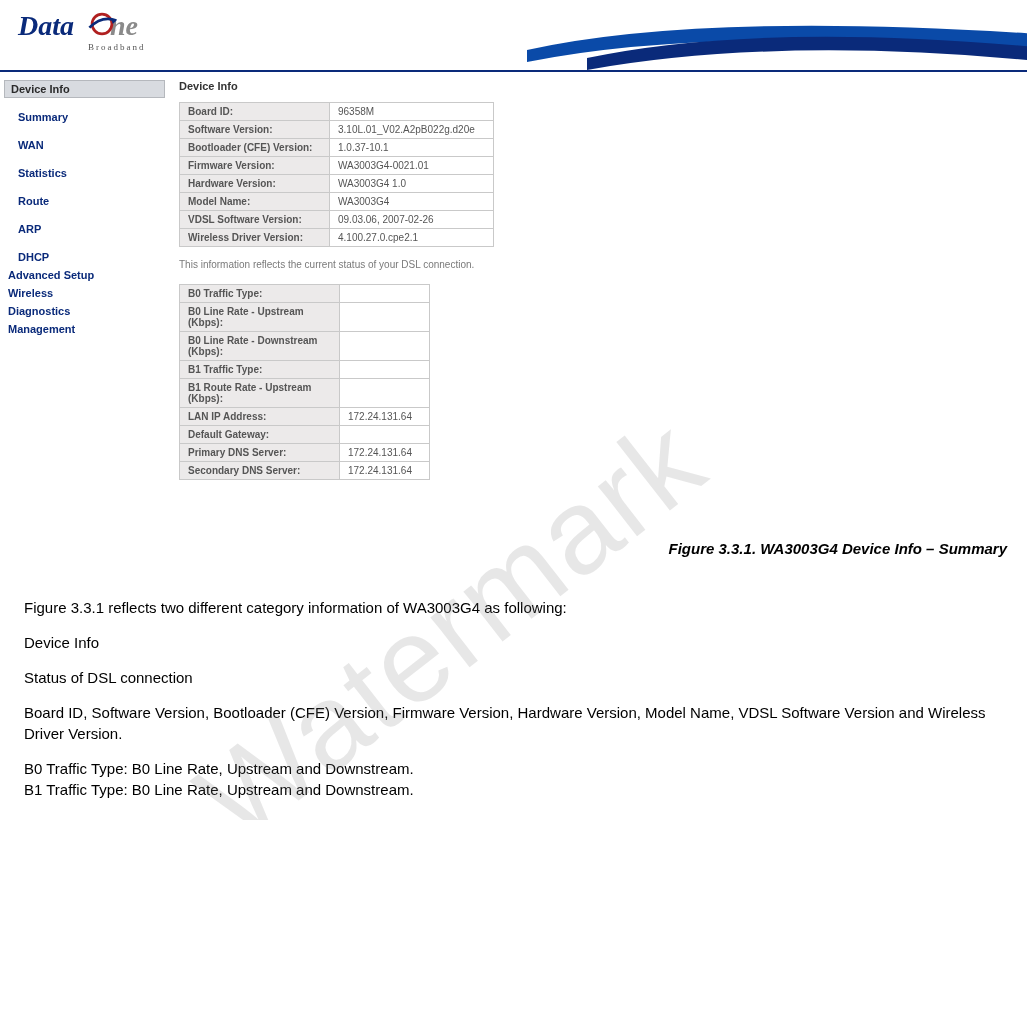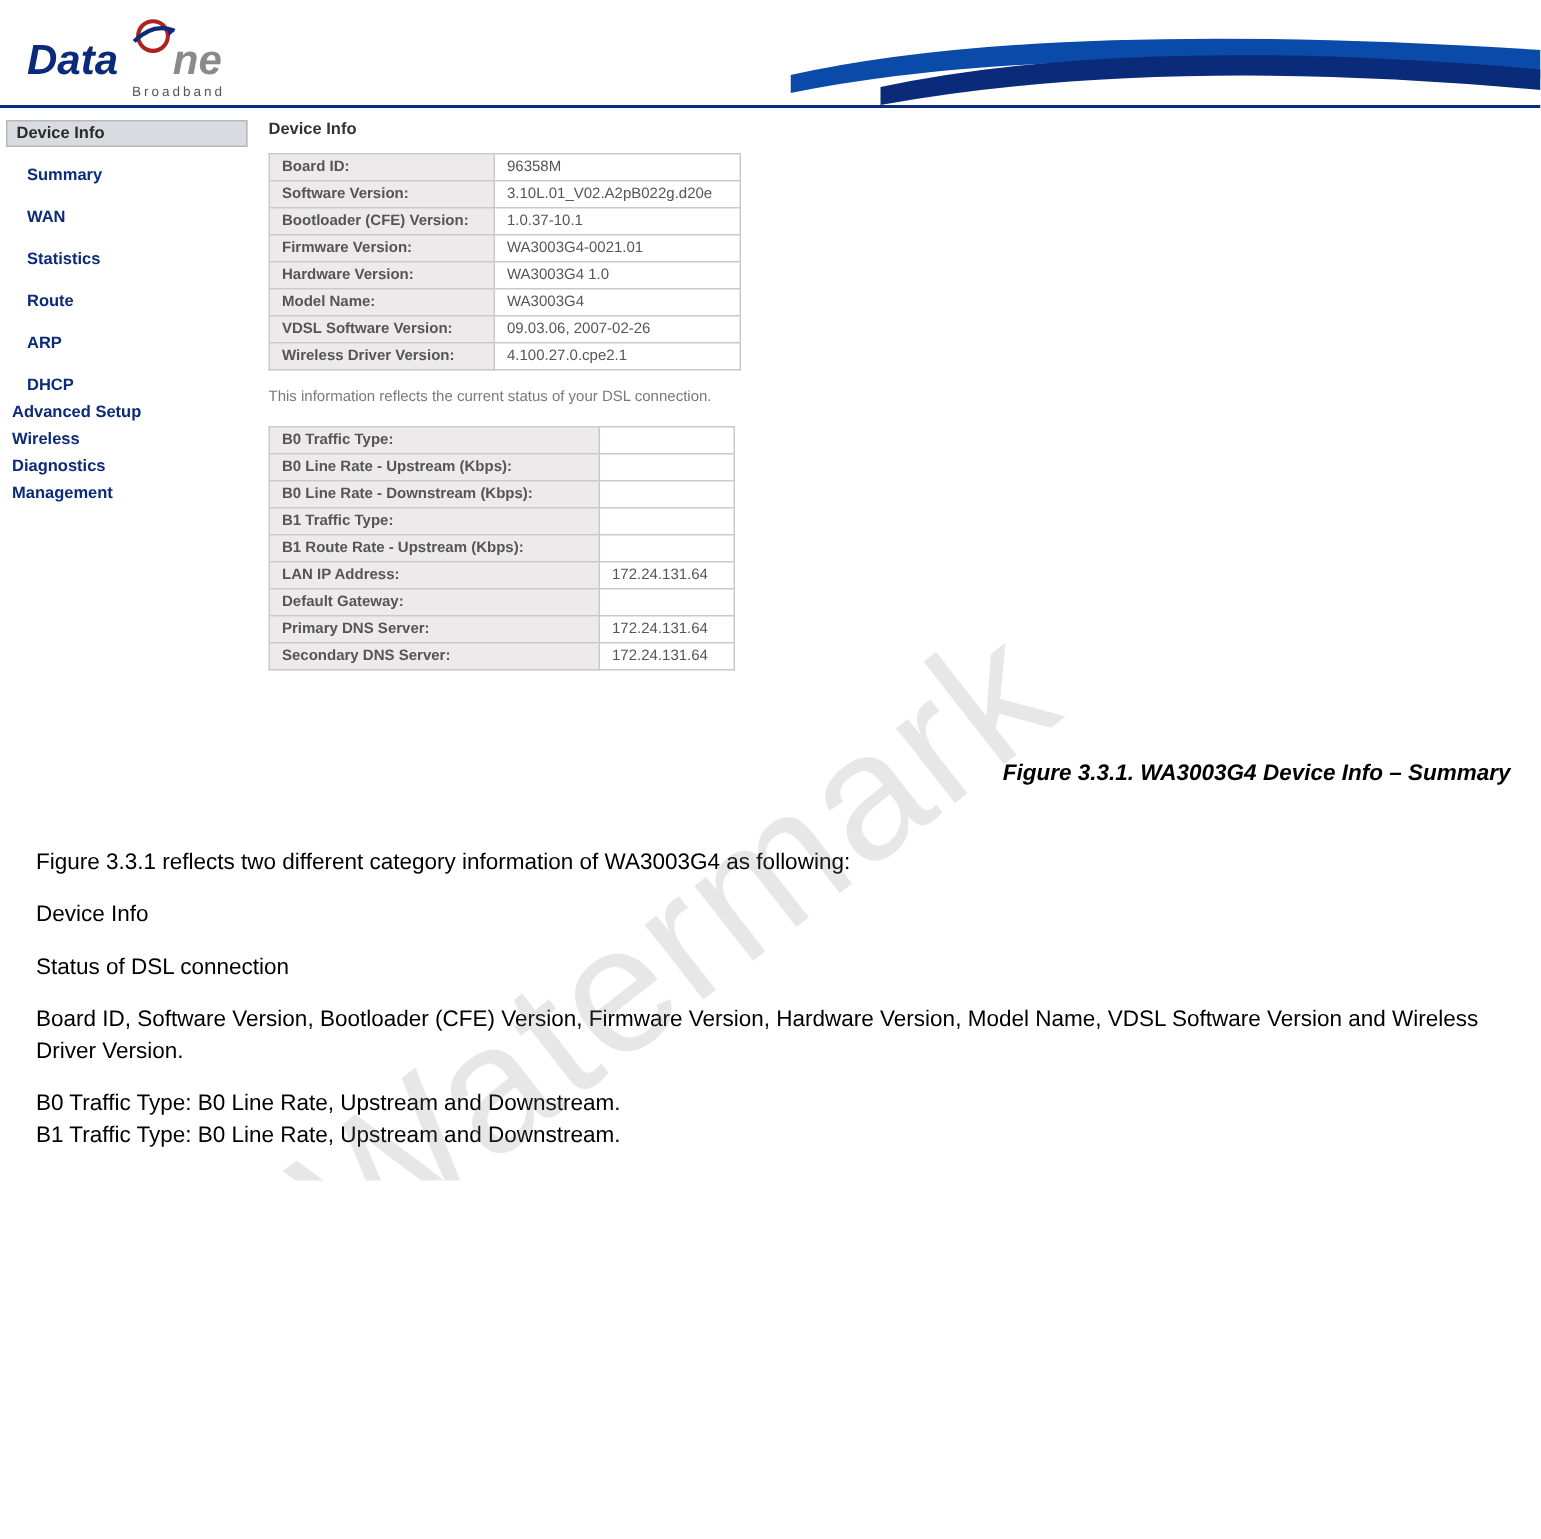--- a/index.html
+++ b/index.html
@@ -14,22 +14,22 @@
   .banner {
     height: 72px;
     border-bottom: 2px solid #0a2a7a;
     position: relative;
     overflow: hidden;
     background: #fff;
   }
   .logo {
     position: absolute;
     left: 18px;
-    top: 24px;
-    font-family: Liberation Sans, sans-serif;
+    top: 10px;
+    font-family: Liberation Serif, serif;
   }
   .logo .data {
     font-size: 28px;
     font-weight: bold;
     color: #0a2a7a;
     font-style: italic;
   }
   .logo .one {
     font-size: 28px;
     font-weight: bold;
@@ -118,21 +118,21 @@
   }
   table.info td.v {
     background: #fff;
     width: 164px;
   }
   .note {
     font-size: 10px;
     color: #7a7a7a;
     margin: 6px 0 14px 0;
   }
-  table.status td.k { width: 220px; }
+  table.status td.k { width: 160px; }
   table.status td.v { width: 90px; }
   
   .caption {
     text-align: right;
     font-style: italic;
     font-weight: bold;
     font-size: 15px;
     margin: 60px 0 40px 40px;
   }
   .bodytext {

